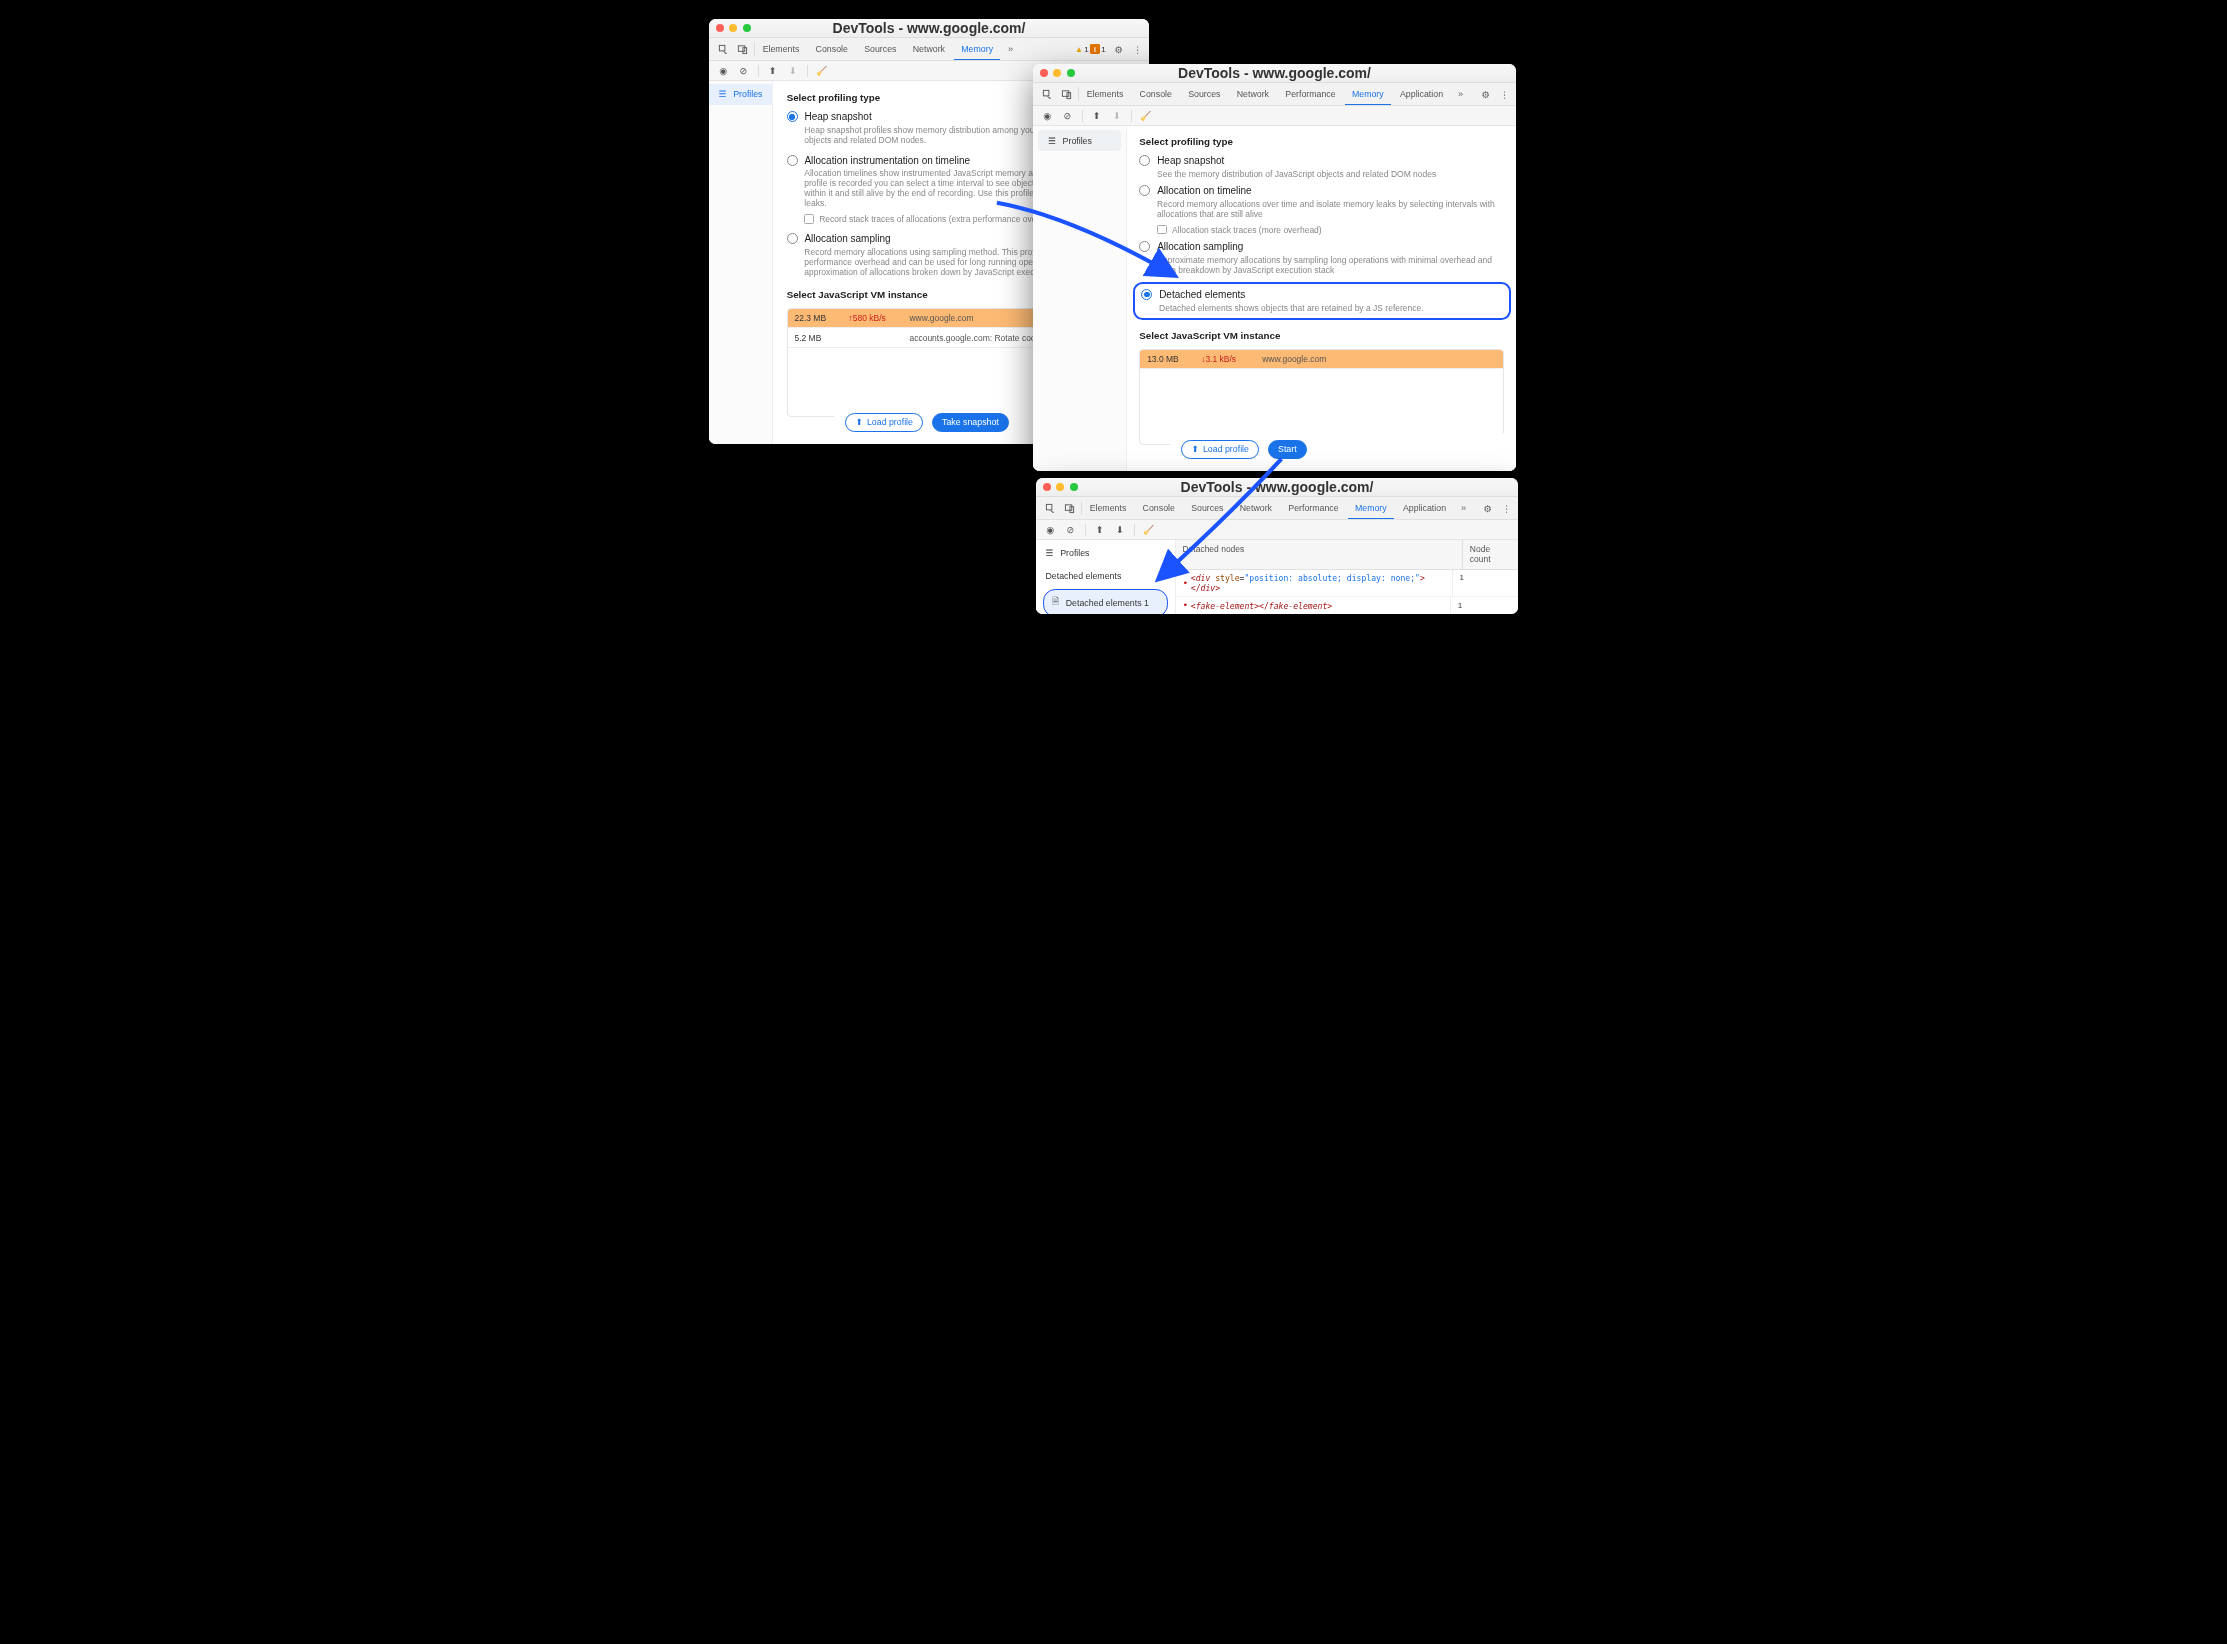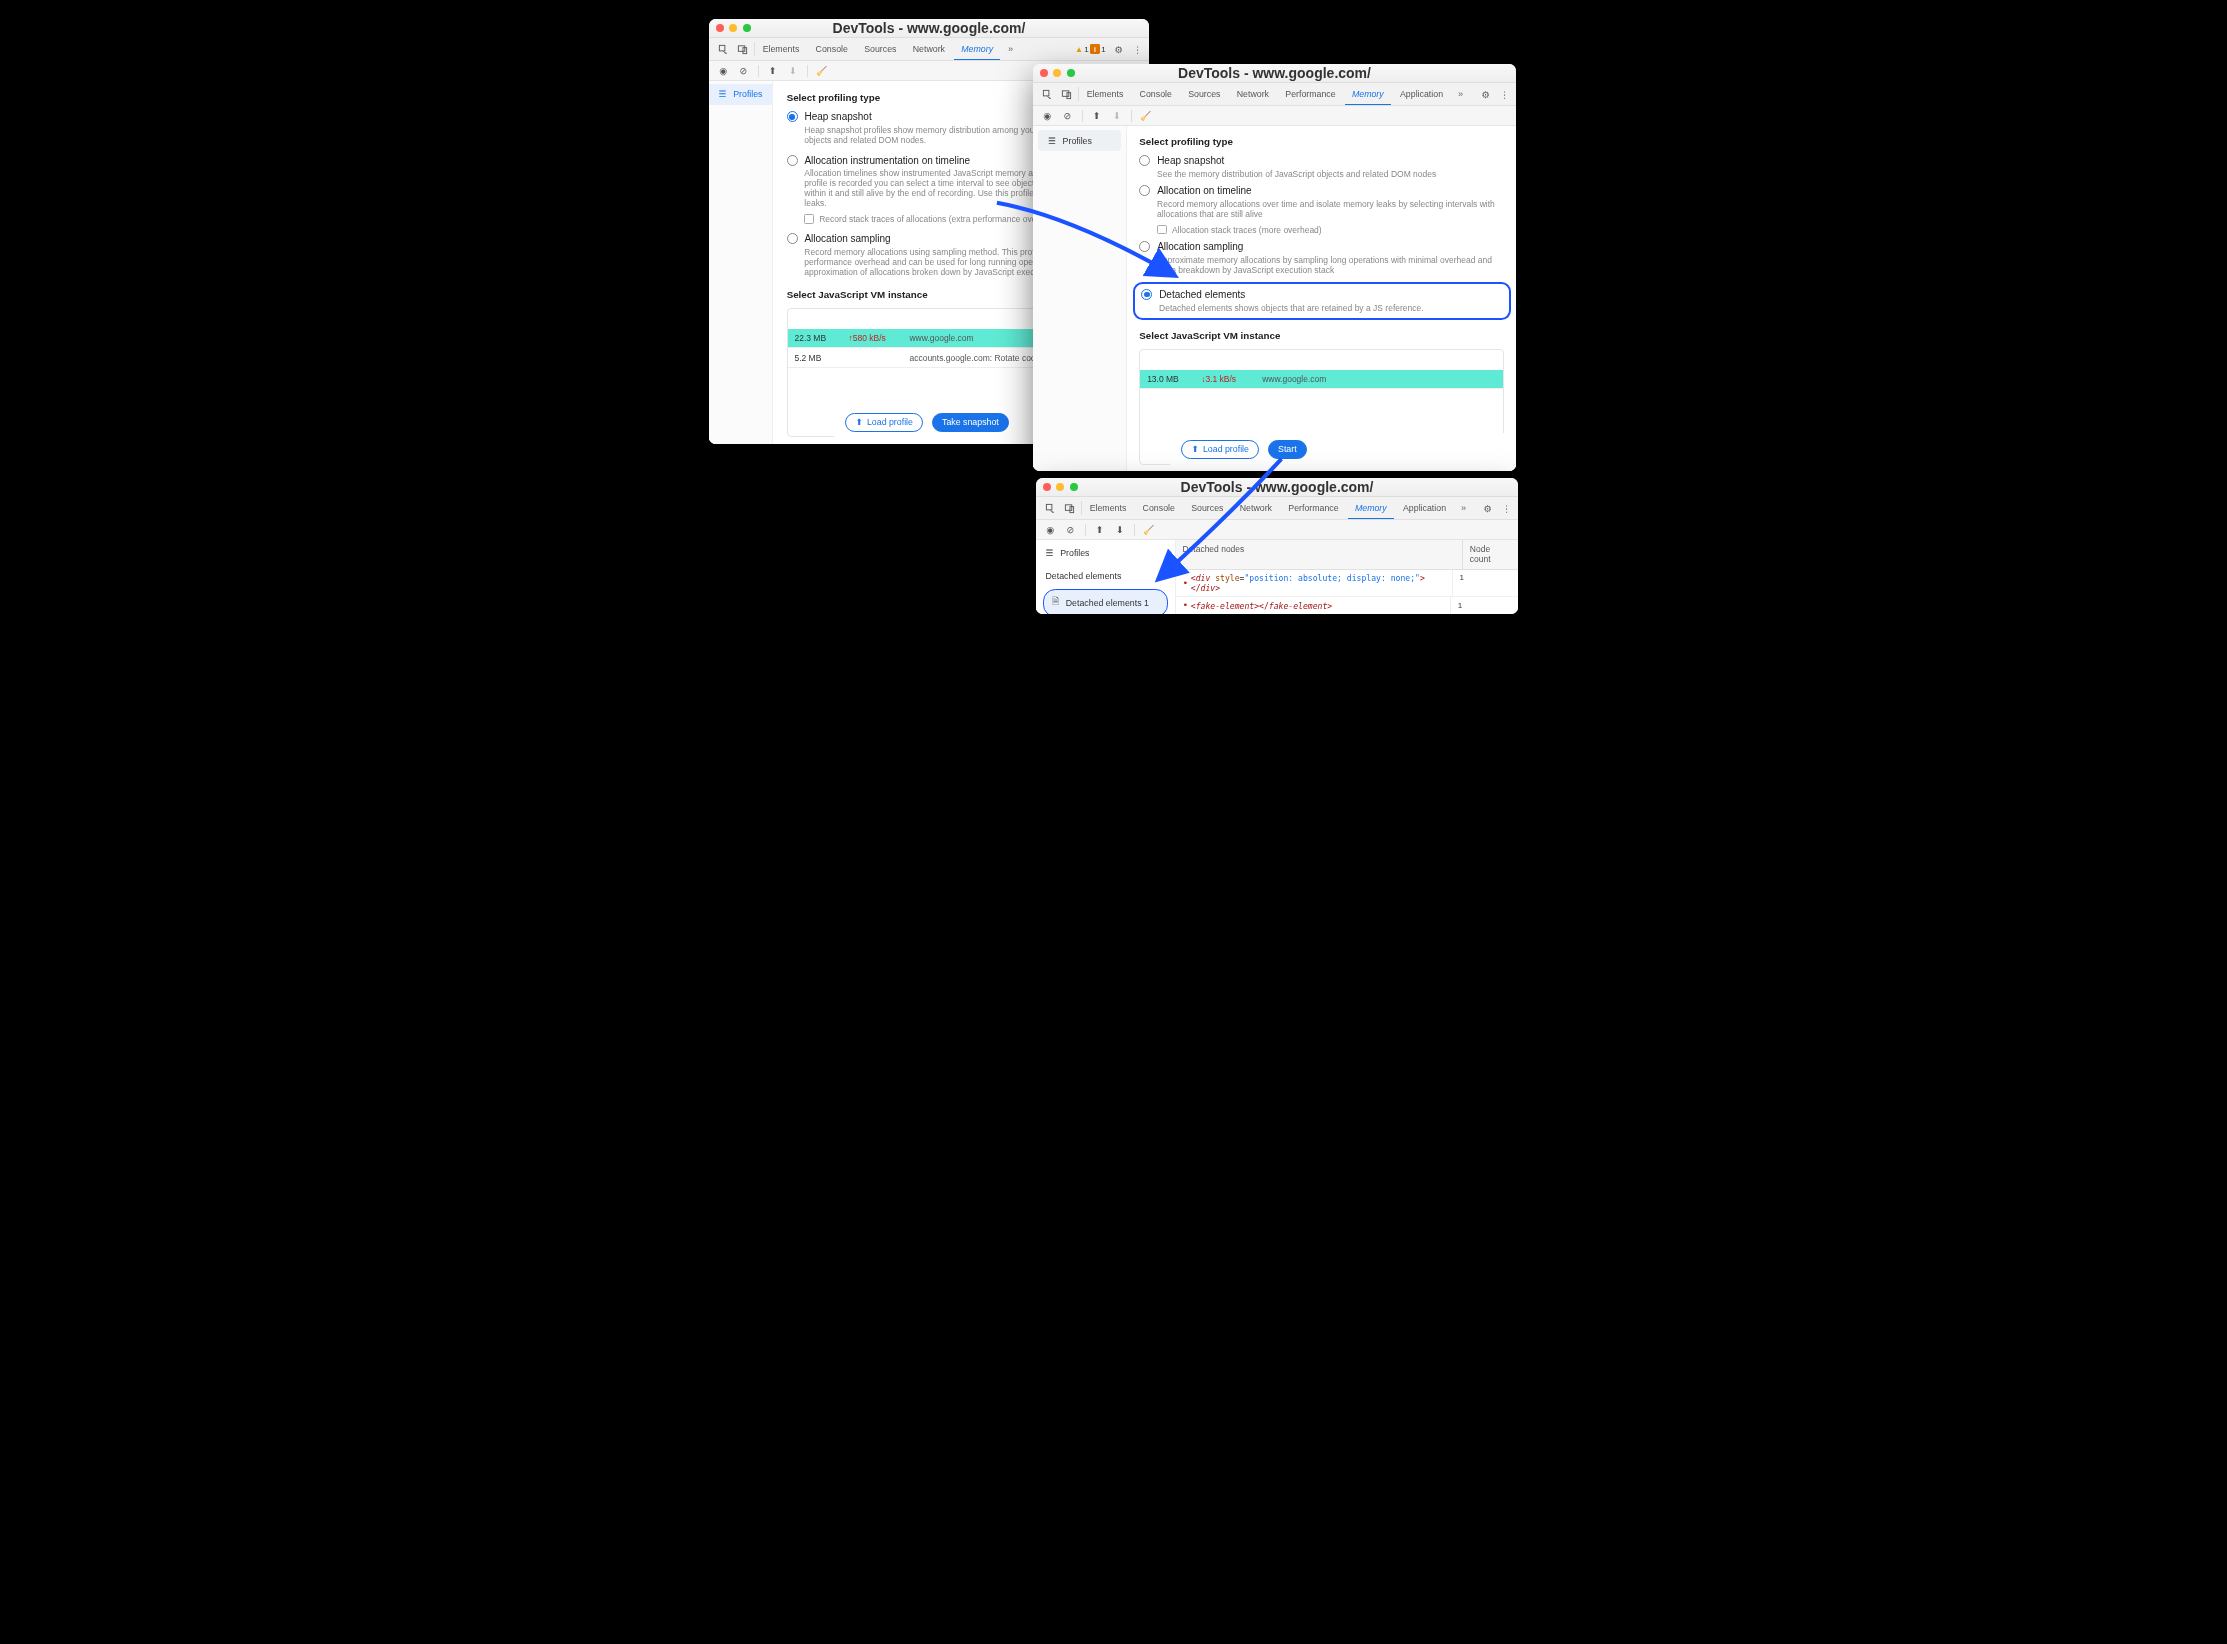--- a/index.html
+++ b/index.html
@@ -81,21 +81,20 @@
   .tab {
     padding: 5.4px 6.8px;
     font-size: 8.8px;
     color: #555;
     cursor: default;
   }
   .tab.active {
     color: #1a73e8;
     border-bottom: 1.4px solid #1a73e8;
     font-weight: 500;
-    font-style: italic;
   }
   .tabbar .more {
     color: #666;
     padding: 0 5.4px;
   }
   .tabbar .right-icons {
     display: flex;
     align-items: center;
     gap: 6.8px;
   }
@@ -220,21 +219,21 @@
   }
 
   .vm-table {
     border:0.7px solid #e5e5e5;border-radius:4.1px;overflow:hidden;margin-top:4.1px;
   }
   .vm-row {
     display:flex;align-items:center;padding:4.1px 6.8px;font-size:8.5px;
     border-bottom:0.7px solid #eee;
   }
   .vm-row:last-child { border-bottom: none; }
-  .vm-row.hl { background:#5eead4;margin-top:20px; }
+  .vm-row.hl { background:#fdba74; }
   .vm-row .vm-size { width:54px; }
   .vm-row .vm-rate { width:61px; color:#c5221f; }
   .vm-row .vm-url { flex-grow:1; color:#555; }
 
   .footer {
     position:absolute;bottom:0;left:125px;right:0;
     background:#fff;border-top:0.7px solid #eee;
     padding:6.8px 11px;
     display:flex;align-items:center;gap:8.1px;
   }

